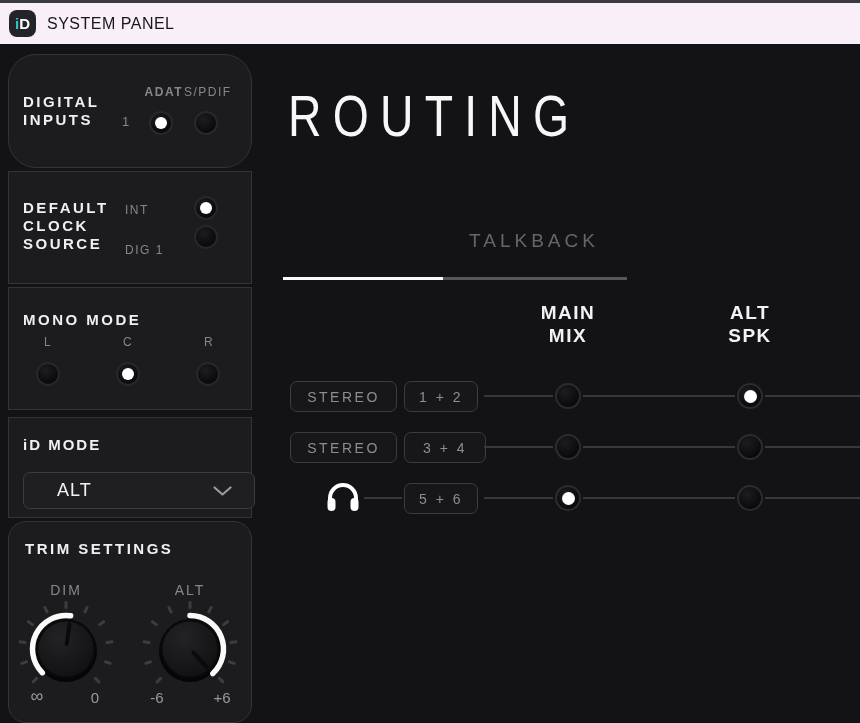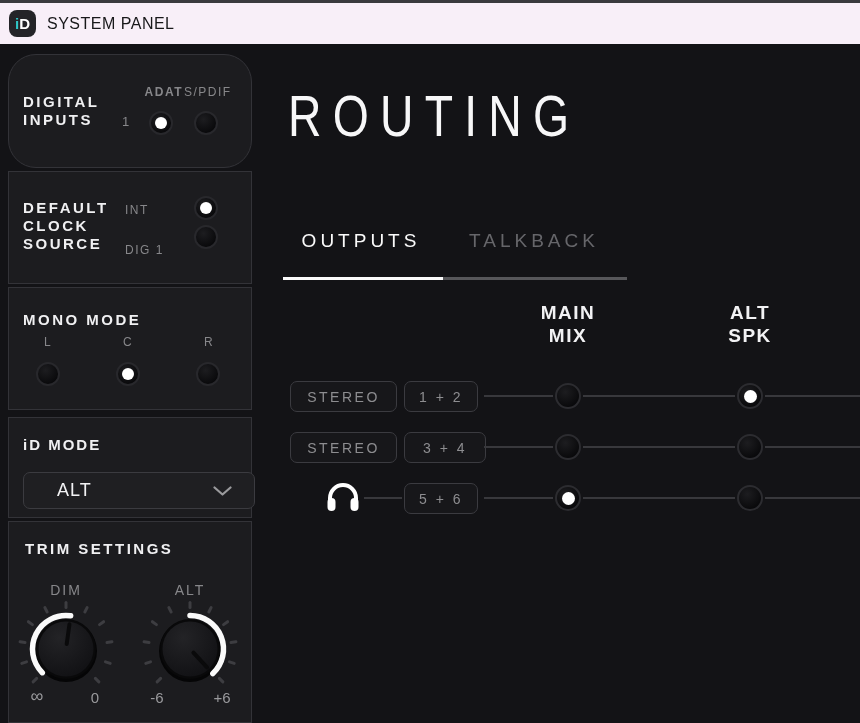--- a/index.html
+++ b/index.html
@@ -109,21 +109,21 @@
   <div class="section" style="top:417px;height:101px;">
     <div class="sec-title" style="left:14px;top:18px;letter-spacing:2px;">iD MODE</div>
     <div class="dropdown" style="top:54px;">
       <span class="val">ALT</span>
       <svg width="19" height="11" viewBox="0 0 19 11">
         <polyline points="1.5,1.5 9.5,8.5 17.5,1.5" fill="none" stroke="#9a9a9d" stroke-width="2.2" stroke-linecap="round" stroke-linejoin="round"></polyline>
       </svg>
     </div>
   </div>
 
-  <div class="section" style="top:521px;height:202px;">
+  <div class="section" style="top:521px;height:202px;border-radius:18px;">
     <div class="sec-title" style="left:16px;top:18px;">TRIM SETTINGS</div>
   </div>
   <div class="knob-label" style="left:36px;top:582px;">DIM</div>
   <div class="knob-label" style="left:160px;top:582px;">ALT</div>
   <div class="knob" style="left:18px;top:601px;"><svg width="96" height="96" viewBox="0 0 96 96">
         <line x1="18.655068580758275" y1="77.34493141924172" x2="15.119534674825537" y2="80.88046532517446" stroke="#3d3d41" stroke-width="3" stroke-linecap="round"></line>
         <line x1="8.531154573751124" y1="60.82420526656031" x2="3.7758719922753556" y2="62.36929023843505" stroke="#3d3d41" stroke-width="3" stroke-linecap="round"></line>
         <line x1="7.01093386530178" y1="41.507969700830415" x2="2.0724921623260926" y2="40.72579737562926" stroke="#3d3d41" stroke-width="3" stroke-linecap="round"></line>
         <line x1="14.42579473343968" y1="23.606912029862364" x2="10.380709761564944" y2="20.667985768399998" stroke="#3d3d41" stroke-width="3" stroke-linecap="round"></line>
         <line x1="29.15939426080881" y1="11.02322924618273" x2="26.889441762111076" y2="6.568196625240894" stroke="#3d3d41" stroke-width="3" stroke-linecap="round"></line>
@@ -169,21 +169,20 @@
         <path d="M 48 14.5 A 33.5 33.5 0 0 1 70.84694506209371 72.50034900424221" fill="none" stroke="#fafafa" stroke-width="5.5" stroke-linecap="round"></path>
         <line x1="51.40999180031249" y1="51.65676850809585" x2="65.04995900156246" y2="66.28384254047927" stroke="#0a0a0b" stroke-width="4" stroke-linecap="round"></line>
       </svg></div>
   <div class="minmax inf" style="left:24px;top:689px;">∞</div>
   <div class="minmax" style="left:82px;top:689px;">0</div>
   <div class="minmax" style="left:144px;top:689px;">-6</div>
   <div class="minmax" style="left:209px;top:689px;">+6</div>
 
   <div class="routing-title">ROUTING</div>
 
-  <div class="tab active" style="left:276px;">OUTPUTS</div>
   <div class="tab" style="left:449px;">TALKBACK</div>
   <div class="underline white" style="left:283px;width:160px;"></div>
   <div class="underline gray" style="left:443px;width:184px;"></div>
 
   <div class="col-header" style="left:526px;">MAIN
 MIX</div>
   <div class="col-header" style="left:708px;">ALT
 SPK</div>
 
   <div class="btn" style="left:290px;top:381px;width:107px;">STEREO</div>

